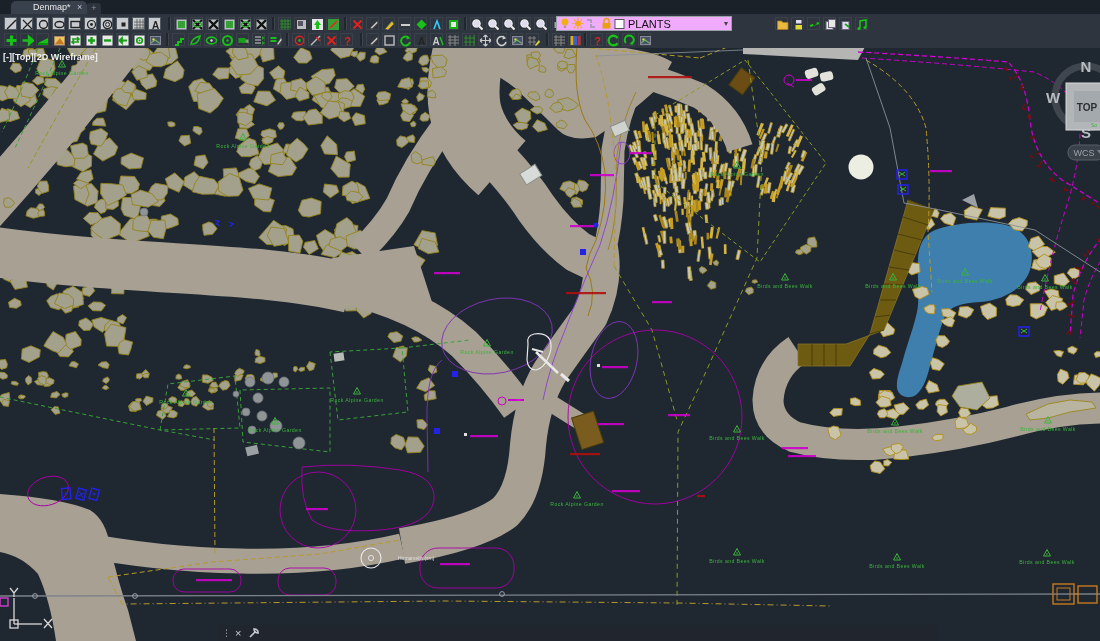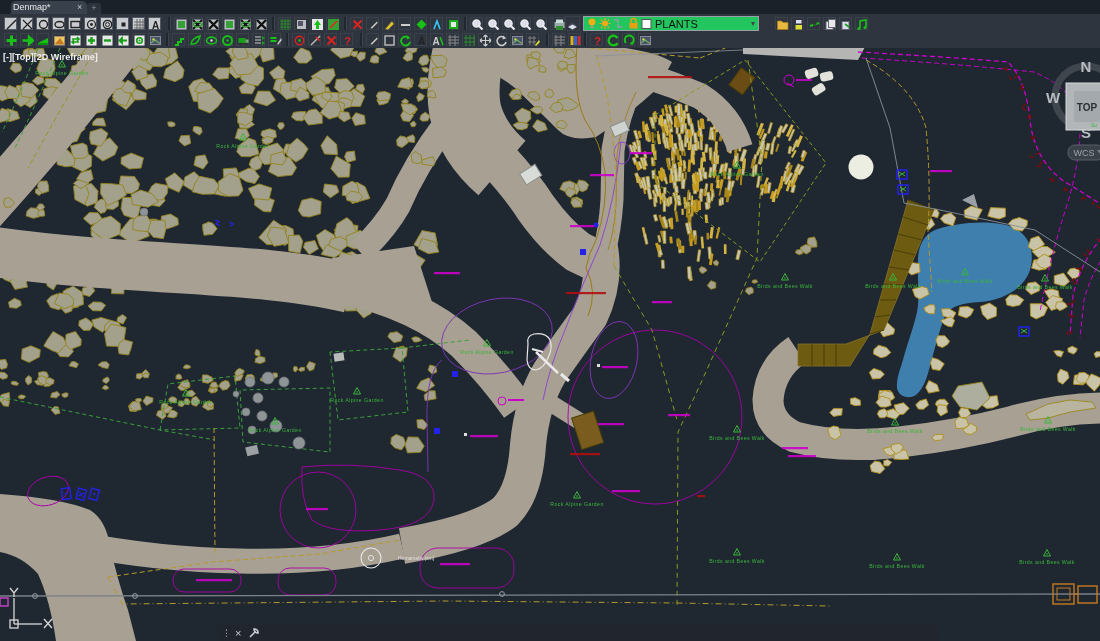--- a/index.html
+++ b/index.html
@@ -1,16 +1,16 @@
 <!DOCTYPE html>
 <html><head><meta charset="utf-8"><style>
 *{margin:0;padding:0}
 body{width:1100px;height:641px;overflow:hidden;background:#1f2731;font-family:"Liberation Sans",sans-serif;position:relative}
 #tabbar{position:absolute;left:0;top:0;width:1100px;height:14px;background:#1b2129}
-#tab{position:absolute;left:11px;top:1px;width:76px;height:13px;background:#39414d;border-radius:5px 5px 0 0;color:#e8e8e8;font-size:9px;line-height:13px;padding-left:2px;box-sizing:border-box}
+#tab{position:absolute;left:11px;top:1px;width:76px;height:13px;background:#39414d;border-radius:5px 5px 0 0;color:#e8e8e8;font-size:9px;line-height:13px;padding-left:22px;box-sizing:border-box}
 #tabx{position:absolute;left:66px;top:0px;color:#c0c4ca;font-size:9px}
 #plus{position:absolute;left:87px;top:3px;width:14px;height:11px;background:#2c333c;border-radius:3px 3px 0 0;color:#8a929c;font-size:9px;text-align:center;line-height:11px}
 #toolbar{position:absolute;left:0;top:14px;width:1100px;height:34px;background:#2e353e;border-bottom:1px solid #1a2028}
 </style></head><body>
 <div id="tabbar">
     <div id="tab">Denmap*<span id="tabx">×</span></div>
     <div id="plus">+</div>
   </div>
 <div id="toolbar">
     <div style="position:absolute;left:4px;top:3px;width:13px;height:13px;background:#c7cbd0;border:1px solid #515861;box-sizing:border-box;">
@@ -471,21 +471,21 @@
       <svg width="13" height="13" viewBox="0 0 13 13" style="display:block">
         <rect x="1.5" y="2.5" width="10" height="8" fill="#445566" stroke="#889"></rect>
         <circle cx="4.5" cy="5.5" r="1.2" fill="#dd4"></circle>
         <path d="M2,9 L6,6 L11,9.5" stroke="#7a6" stroke-width="1.2" fill="none"></path>
       </svg>
     </div>
     <div style="position:absolute;left:565px;top:2px;width:15px;height:15px;background:#2e353e;border:1px solid #3a414a;box-sizing:border-box"><svg width="13" height="13">
         <path d="M2,7 L6.5,4.5 L11,7 L6.5,9.5 Z" fill="#445"></path>
         <path d="M2,9 L6.5,6.5 L11,9 L6.5,11.5 Z" fill="#dde"></path>
       </svg></div>
-    <div style="position:absolute;left:583px;top:2px;width:176px;height:15px;background:#22c55e;border:1px solid #9aa0a8;box-sizing:border-box;display:flex;align-items:center">
+    <div style="position:absolute;left:556px;top:2px;width:176px;height:15px;background:#f0abfc;border:1px solid #9aa0a8;box-sizing:border-box;display:flex;align-items:center">
       <svg width="66" height="13" style="margin-left:2px">
         <circle cx="6" cy="5" r="3.4" fill="#f0b012"></circle>
         <rect x="4.8" y="8.6" width="2.4" height="2.4" fill="#b98"></rect>
         <circle cx="19" cy="6.5" r="3" fill="#f6a818"></circle>
         <path d="M19,1 v2 M19,10 v2 M13.5,6.5 h2 M22.5,6.5 h2 M15,2.5 l1.4,1.4 M21.6,9.6 l1.4,1.4 M23,2.5 l-1.4,1.4 M16.4,9.6 L15,11" stroke="#f6a818" stroke-width="1.2"></path>
         <path d="M28,3 h4 v3 M36,10 h-4 v-3" fill="none" stroke="#99a" stroke-width="1.5"></path>
         <path d="M45,6 v-2 a2.5,2.5 0 0 1 5,0 v2" fill="none" stroke="#e8a010" stroke-width="1.5"></path>
         <rect x="43.5" y="6" width="8" height="5.5" fill="#e8a010"></rect>
         <rect x="56" y="2.5" width="9" height="9" fill="#fff" stroke="#555"></rect>
       </svg>

